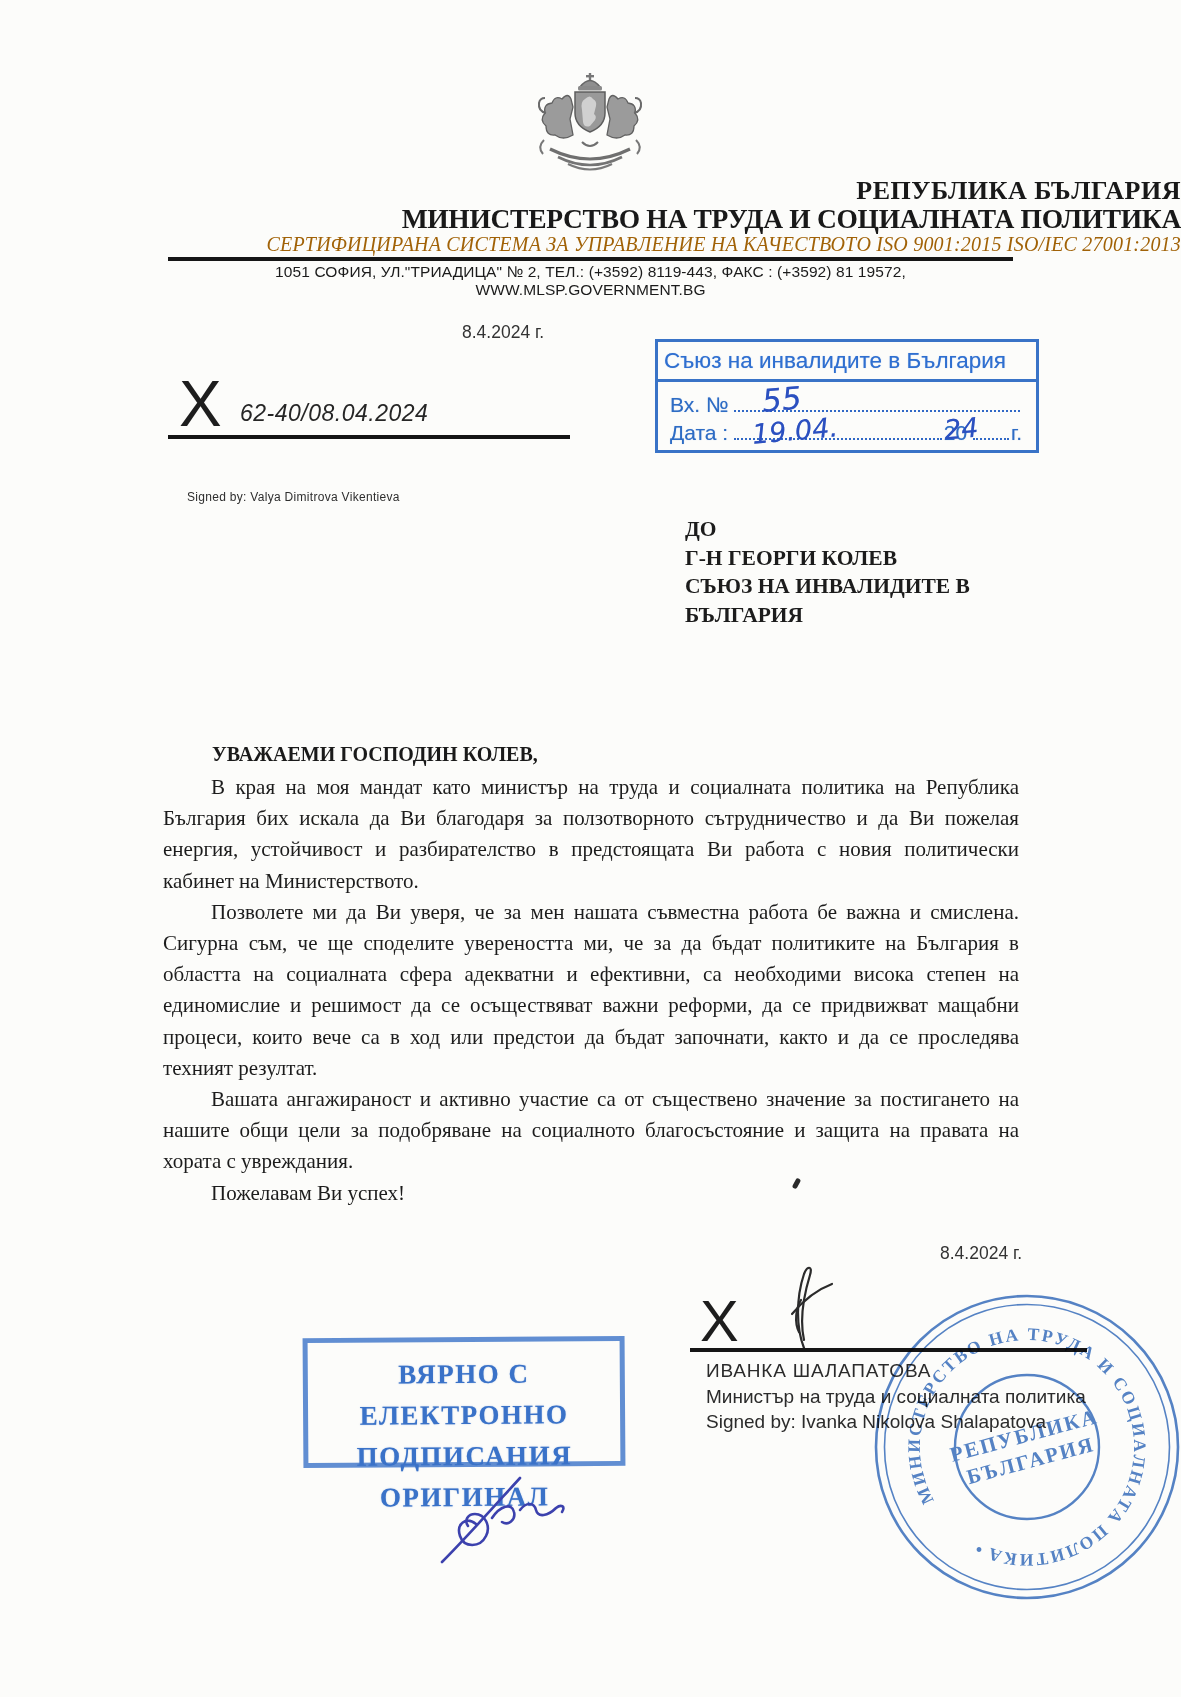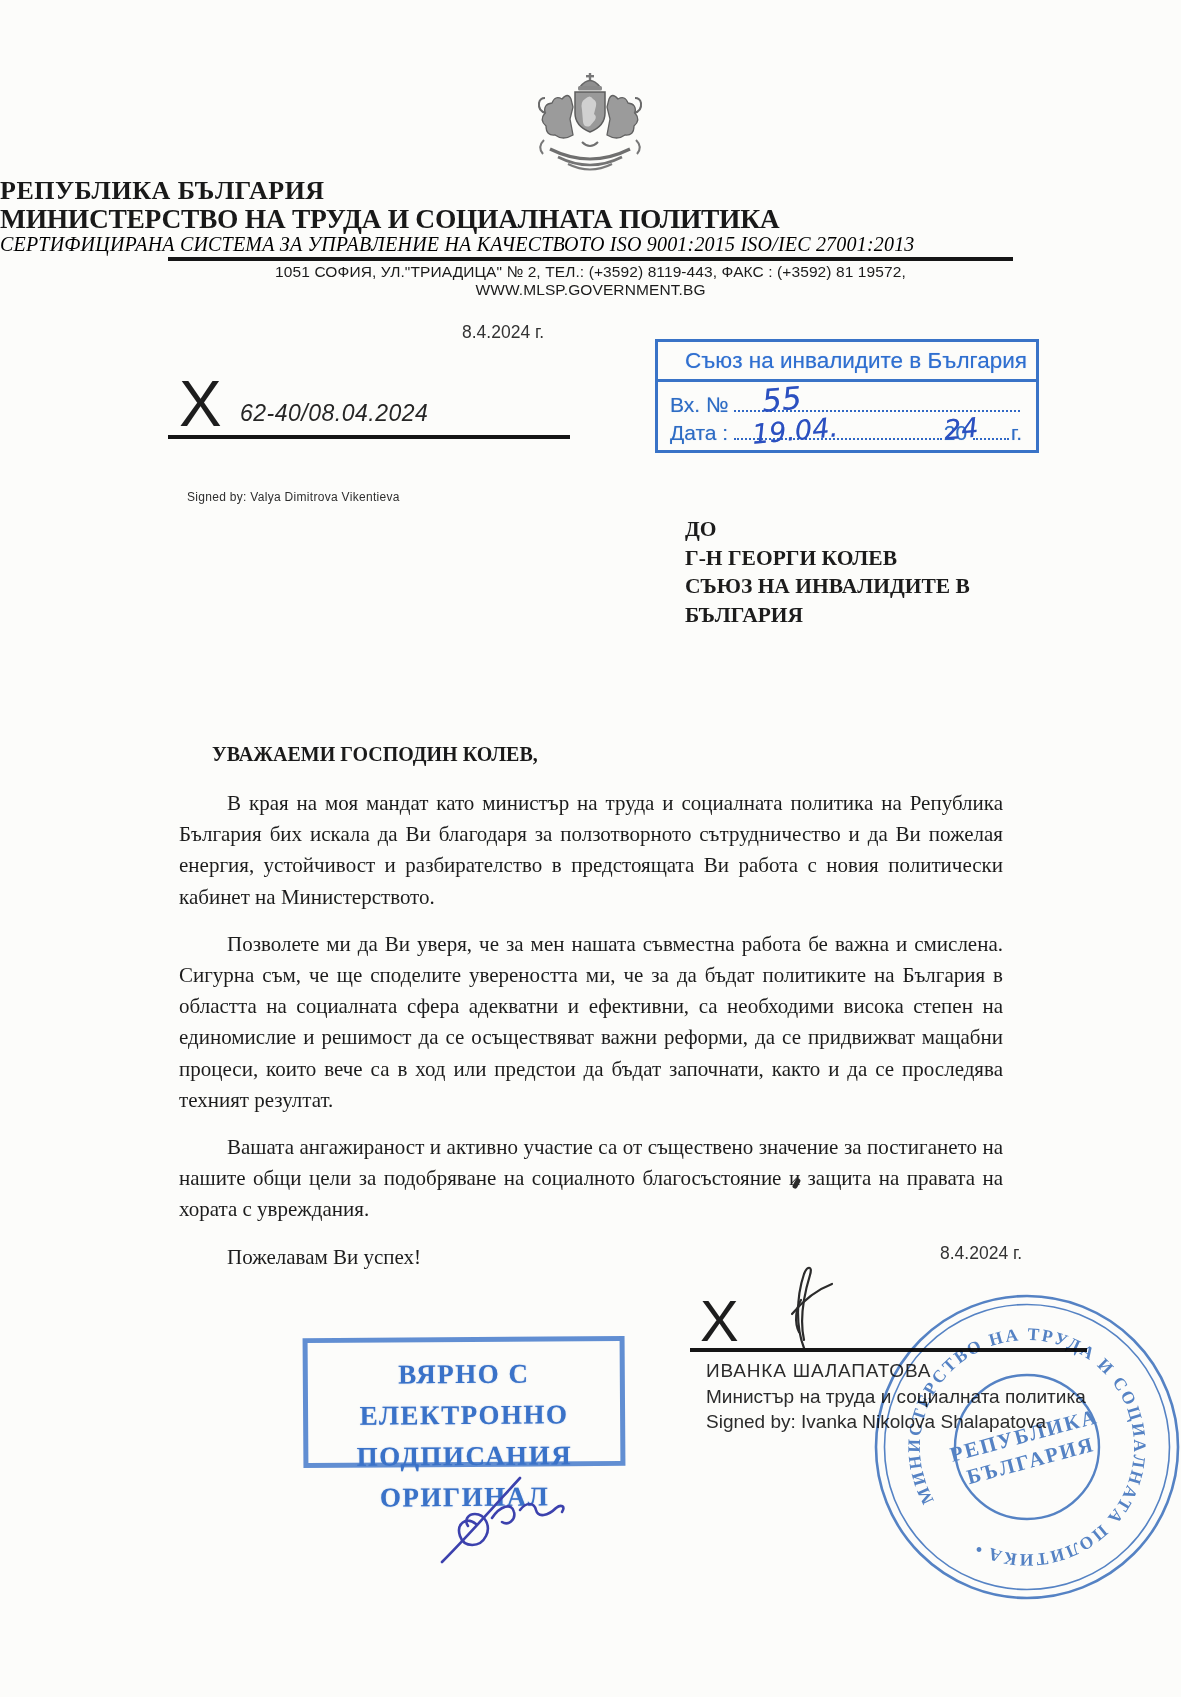--- a/index.html
+++ b/index.html
@@ -3,37 +3,37 @@
 <meta charset="utf-8">
 <style>
   html,body{margin:0;padding:0;background:#e9e9e7;}
   .page{
     position:relative;width:1181px;height:1697px;margin:0 auto;
     background:#fcfcfa;overflow:hidden;
     font-family:"Liberation Serif","DejaVu Serif",serif;color:#1e1e1e;
   }
   .abs{position:absolute;}
   .sans{font-family:"Liberation Sans","DejaVu Sans",sans-serif;}
-  .center-band{left:0;right:0;text-align:left;}
+  .center-band{left:0;right:0;text-align:right;}
 
   
   .republic{top:176px;font-size:26px;font-weight:bold;letter-spacing:.5px;color:#191919;}
   .ministry{top:203px;font-size:27.5px;font-weight:bold;letter-spacing:-.3px;color:#191919;}
-  .certline{top:233px;font-size:20px;font-style:italic;letter-spacing:.2px;color:#000000;}
+  .certline{top:233px;font-size:20px;font-style:italic;letter-spacing:.2px;color:#a16207;}
   .rule{left:168px;top:257px;width:845px;height:4px;background:#161616;}
   .addrline{left:168px;top:263px;width:845px;text-align:center;font-size:15.5px;color:#1b1b1b;letter-spacing:.1px;}
 
   .date-top{left:462px;top:322px;font-size:17.5px;color:#333;}
   .date-bottom{left:940px;top:1243px;font-size:17.5px;color:#333;}
 
   
   .stamp-box{left:655px;top:339px;width:378px;height:108px;border:3px solid rgba(46,108,196,.95);
     color:#2e6cc4;font-family:"Liberation Sans","DejaVu Sans",sans-serif;}
   .stamp-title{position:absolute;left:0;right:0;top:0;height:37px;border-bottom:3px solid rgba(46,108,196,.95);
-    display:flex;align-items:center;padding-left:27px;font-size:22.5px;color:#2f6fd0;
+    display:flex;align-items:center;padding-left:6px;font-size:22.5px;color:#2f6fd0;
     text-shadow:0 0 .8px rgba(47,111,208,.55);}
   .stamp-row{position:absolute;display:flex;align-items:flex-end;font-size:21px;
     text-shadow:0 0 .8px rgba(47,111,208,.5);}
   .stamp-row1{left:12px;right:14px;top:47px;height:28px;}
   .stamp-row2{left:12px;right:14px;top:75px;height:28px;}
   .dots{flex:1;border-bottom:2.5px dotted #3068c6;margin:0 2px 5px 6px;}
   .dots2{width:36px;flex:none;}
   .hand{position:absolute;font-family:"DejaVu Sans",sans-serif;font-style:italic;font-weight:500;
     color:#2b50c0;transform:rotate(-5deg);text-shadow:0 0 .6px rgba(43,80,192,.5);}
   .hand-55{left:92px;bottom:0;font-size:31px;}
@@ -45,21 +45,21 @@
   .ref-num{left:240px;top:400px;font-size:23px;letter-spacing:.5px;color:#262626;font-style:italic;}
   .ref-underline{left:168px;top:435px;width:402px;height:3.5px;background:#141414;}
   .signed-top{left:187px;top:490px;font-size:12px;letter-spacing:.3px;color:#2e2e2e;}
 
   
   .addressee{left:685px;top:515px;font-size:21.5px;font-weight:bold;line-height:28.5px;color:#1c1c1c;}
 
   .salutation{left:212px;top:743px;font-size:20px;font-weight:bold;color:#1a1a1a;}
 
   .body-text{left:163px;top:772px;width:856px;font-size:21px;line-height:31.2px;text-align:justify;color:#1c1c1c;}
-  .body-text p{margin:16px;text-indent:48px;}
+  .body-text p{margin:0;text-indent:48px;}
 
   
   .sig-x{left:700px;top:1292px;font-size:58px;line-height:1;font-weight:400;color:#1d1d1d;}
   .sig-underline{left:690px;top:1348px;width:397px;height:3.5px;background:#151515;}
   .sig-name{left:706px;top:1360px;font-size:19px;letter-spacing:.8px;color:#2b2b2b;}
   .sig-title{left:706px;top:1386px;font-size:19px;color:#2b2b2b;}
   .sig-signedby{left:706px;top:1411px;font-size:19px;color:#2b2b2b;}
 
   
   .copy-stamp{left:303px;top:1337px;width:312px;height:108px;border:5px solid rgba(58,114,200,.8);

